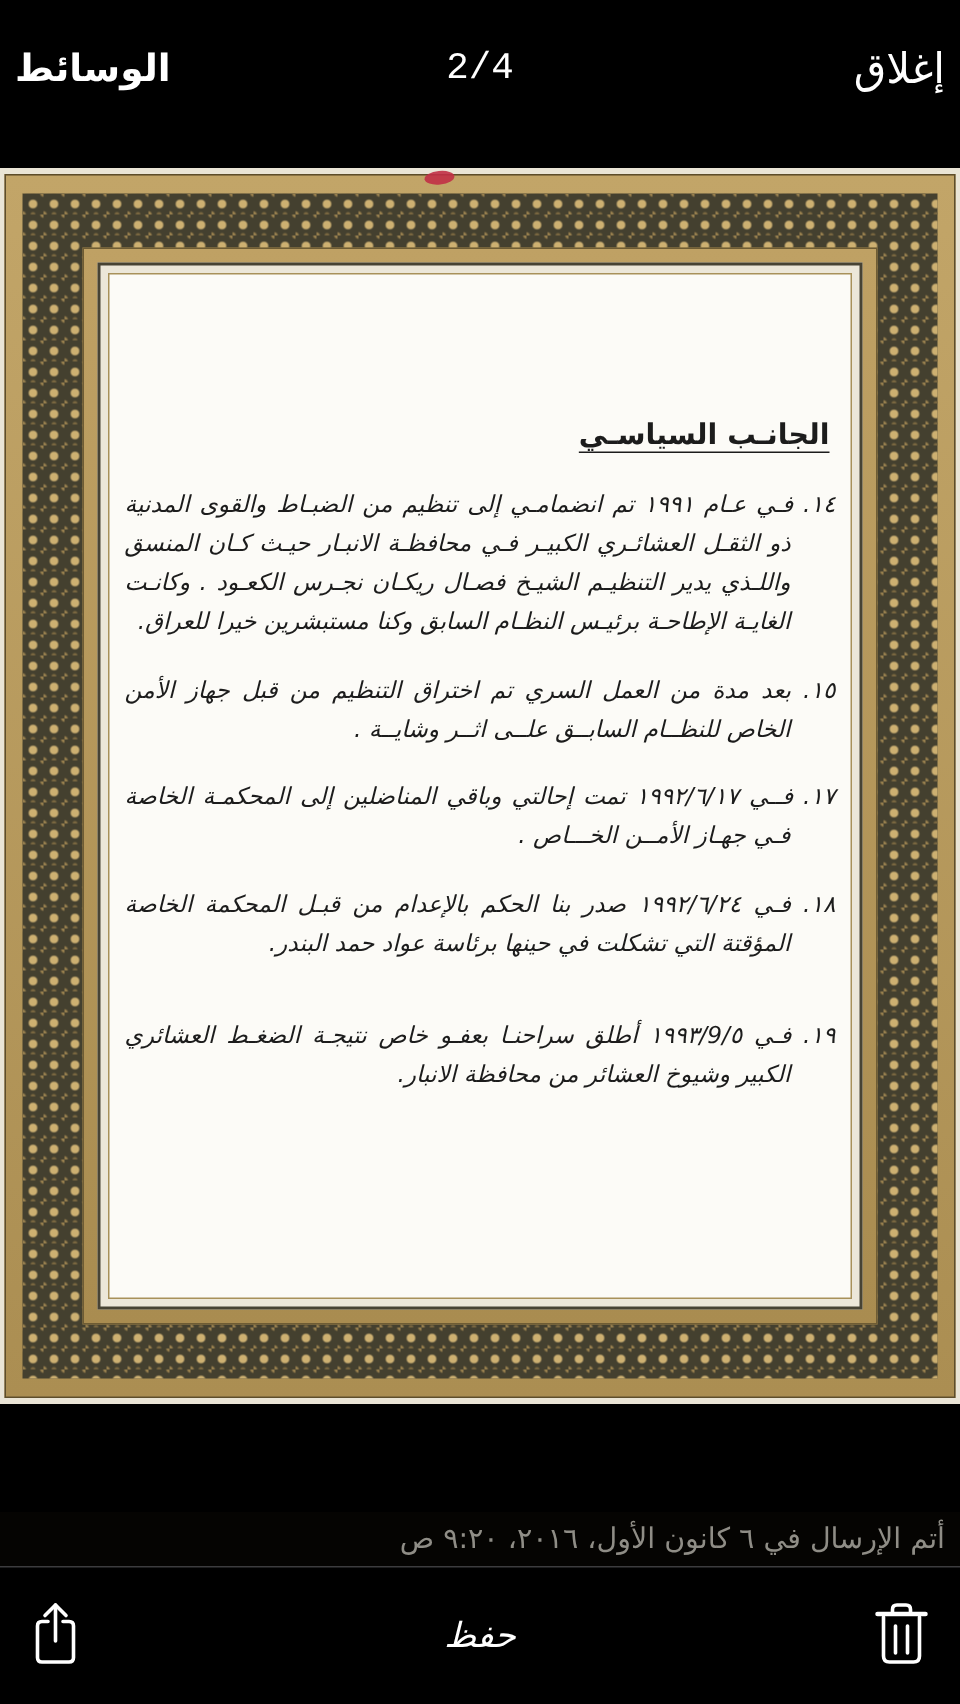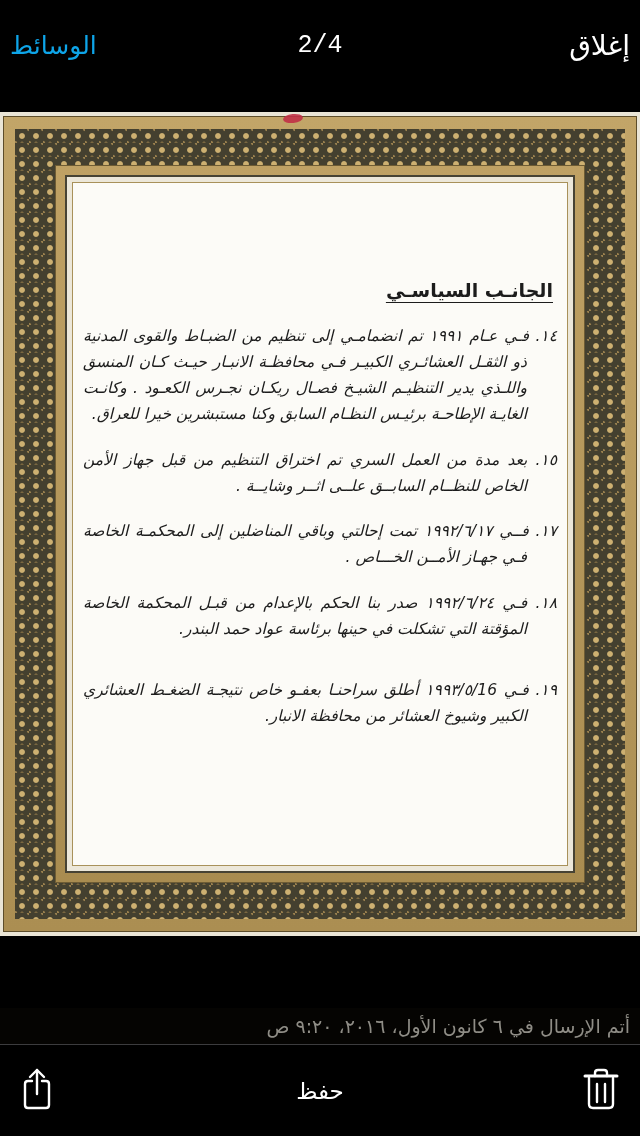--- a/index.html
+++ b/index.html
@@ -2,21 +2,21 @@
 <html lang="ar"><head>
 <meta charset="utf-8">
 <style>
   html,body{margin:0;padding:0;background:#000;}
   .screen{position:relative;width:640px;height:1136px;background:#000;overflow:hidden;
           font-family:"DejaVu Sans",sans-serif;-webkit-font-smoothing:antialiased;}
 
   
   .top-bar{position:absolute;top:0;left:0;width:640px;height:90px;background:#000;
            display:flex;align-items:center;justify-content:space-between;padding:0 10px;box-sizing:border-box;}
-  .media-label{color:#0ea5e9;font-size:25px;font-weight:normal;direction:rtl;}
+  .media-label{color:#ffffff;font-size:25px;font-weight:bold;direction:rtl;}
   .page-counter{position:absolute;left:0;right:0;text-align:center;color:#fff;font-size:25px;pointer-events:none;font-family:Liberation Mono, monospace;}
   .close-button{color:#fff;font-size:28px;direction:rtl;z-index:2;}
 
   
   .photo{position:absolute;top:112px;left:0;width:640px;height:824px;background:#e9e5d8;}
   .page{position:absolute;inset:0;background:#eae5d6;padding:4px 3px;box-sizing:border-box;}
   .l1{height:100%;background:#b2955b;border:1px solid #5d4d2a;padding:12px 11px;box-sizing:border-box;
       background-image:linear-gradient(180deg,#c2a568,#ab8e52);}
   .l2{height:100%;box-sizing:border-box;padding:36px 40px;background-color:#44402f;
       background-image:
@@ -42,21 +42,21 @@
   
   .caption-bar{position:absolute;top:1008px;left:0;width:640px;height:36px;
                background:rgba(10,9,5,.45);display:flex;align-items:center;
                direction:rtl;padding:0 10px;box-sizing:border-box;}
   .caption-text{color:#8f8d86;font-size:19px;white-space:nowrap;}
 
   
   .toolbar{position:absolute;bottom:0;left:0;width:640px;height:92px;background:#000;
            border-top:1px solid #3c3c3e;display:flex;align-items:center;
            justify-content:space-between;padding:0 18px;box-sizing:border-box;}
-  .save-button{position:absolute;left:0;right:0;text-align:center;color:#fff;font-size:23px;direction:rtl;pointer-events:none;}
+  .save-button{position:absolute;left:0;right:0;text-align:center;color:#fff;font-size:23px;direction:rtl;pointer-events:none;font-style:italic;}
   .tool-icon{display:flex;align-items:center;justify-content:center;z-index:2;}
   .tool-icon svg{stroke:#fff;fill:none;stroke-width:2.4;stroke-linecap:round;stroke-linejoin:round;}
 </style>
 </head>
 <body>
 
 <div class="screen">
 
   <div class="top-bar">
     <div class="page-counter">2/4</div>
@@ -69,21 +69,21 @@
       <div class="l1">
         <div class="l2">
           <div class="l3">
             <div class="l4">
               <div class="paper">
                 <p class="doc-title">الجانـب السياسـي</p>
                 <p class="item m1">١٤. فـي عـام ١٩٩١ تم انضمامـي إلى تنظيم من الضبـاط والقوى المدنية ذو الثقـل العشائـري الكبيـر فـي محافظـة الانبـار حيـث كـان المنسق واللـذي يدير التنظيـم الشيـخ فصـال ريكـان نجـرس الكعـود . وكانـت الغايـة الإطاحـة برئيـس النظـام السابق وكنا مستبشرين خيرا للعراق.</p>
                 <p class="item m2">١٥. بعد مدة من العمل السري تم اختراق التنظيم من قبل جهاز الأمن الخاص للنظــام السابــق علــى اثــر وشايــة .</p>
                 <p class="item m4">١٧. فــي ١٩٩٢/٦/١٧ تمت إحالتي وباقي المناضلين إلى المحكمـة الخاصة فـي جهـاز الأمــن الخـــاص .</p>
                 <p class="item m5">١٨. فـي ١٩٩٢/٦/٢٤ صدر بنا الحكم بالإعدام من قبـل المحكمة الخاصة المؤقتة التي تشكلت في حينها برئاسة عواد حمد البندر.</p>
-                <p class="item m6">١٩. فـي ١٩٩٣/٥/16 أطلق سراحنـا بعفـو خاص نتيجـة الضغـط العشائري الكبير وشيوخ العشائر من محافظة الانبار.</p>
+                <p class="item m6">١٩. فـي ١٩٩٣/9/٥ أطلق سراحنـا بعفـو خاص نتيجـة الضغـط العشائري الكبير وشيوخ العشائر من محافظة الانبار.</p>
               </div>
             </div>
           </div>
         </div>
       </div>
     </div>
     <div class="red-mark"></div>
   </div>
 
   <div class="caption-bar">

